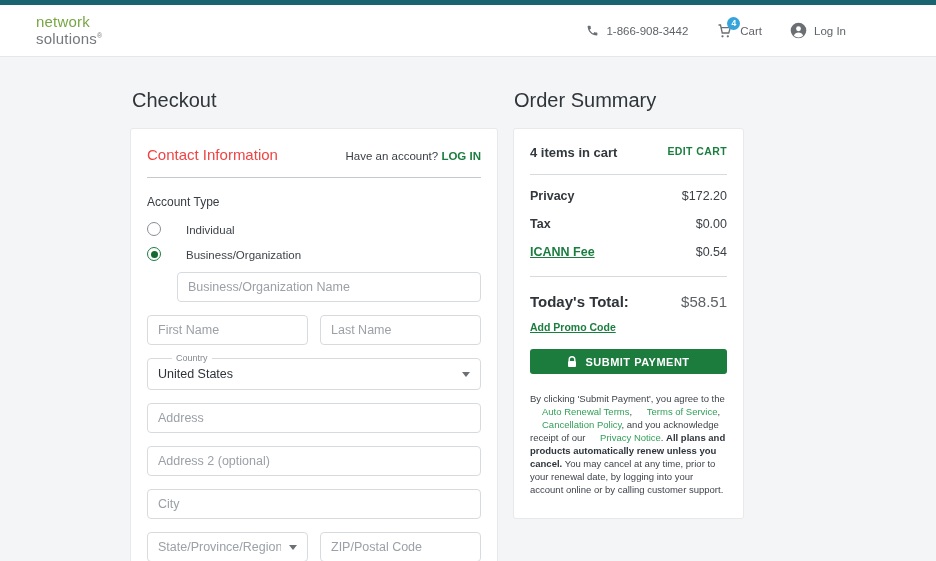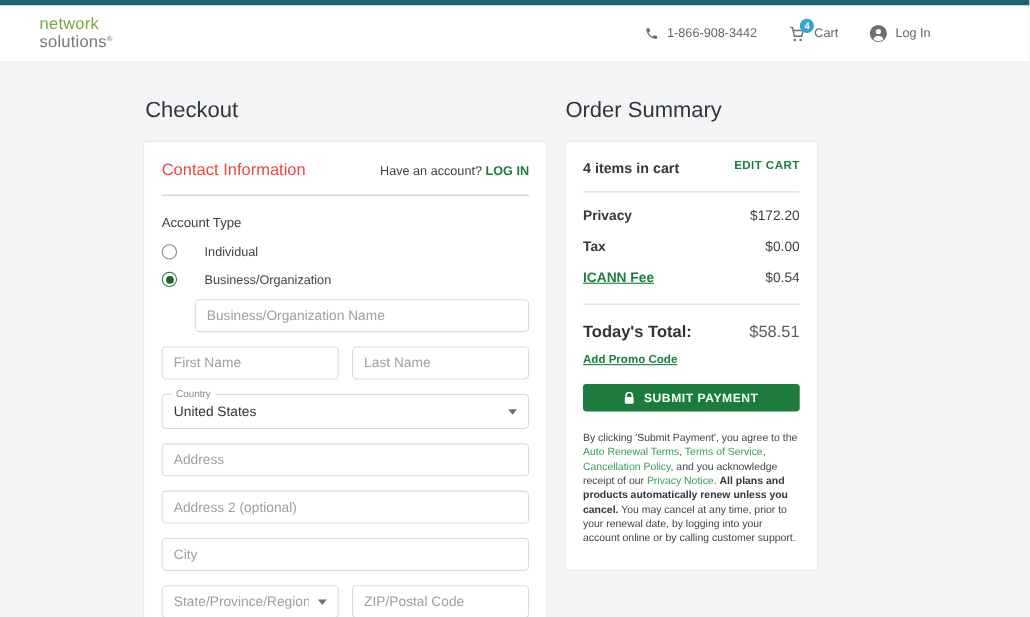--- a/index.html
+++ b/index.html
@@ -59,21 +59,21 @@
   input.txt::placeholder { color:#9ba1a7; opacity:1; }
   .half { flex:1; min-width:0; }
   .select {
     position:relative; height:30px; border:1px solid #d8dbde; border-radius:4px; background:#fff;
     display:flex; align-items:center; padding:0 10px; cursor:pointer;
   }
   .select .value { font-size:12.5px; color:#2f343a; flex:1; white-space:nowrap; overflow:hidden; }
   .select .value.ph { color:#9ba1a7; }
   .select.notched { height:32px; }
   .float-label {
-    position:absolute; top:-6px; left:8px; background:#fff; padding:0 4px;
+    position:absolute; top:-6px; left:24px; background:#fff; padding:0 4px;
     font-size:9px; color:#84898f;
   }
   .caret { width:0; height:0; border-left:4px solid transparent; border-right:4px solid transparent;
            border-top:5px solid #6b7075; margin-left:8px; flex:0 0 auto; }
   
   .sum-head { display:flex; justify-content:space-between; align-items:flex-start; }
   .sum-head .items { font-size:13px; font-weight:bold; color:#33383d; }
   .edit-cart { font-size:10.5px; letter-spacing:.4px; }
   .rule { border-bottom:1px solid #d8dbde; margin-top:14px; }
   .sum-row { display:flex; justify-content:space-between; align-items:baseline; margin-top:14px; font-size:12.5px; }
@@ -86,21 +86,21 @@
   .total-row .val { font-size:15px; color:#5d6166; }
   .promo { display:inline-block; margin-top:11px; font-size:10.5px; font-weight:bold;
            color:#1b7e40; text-decoration:underline; cursor:pointer; }
   .submit-btn {
     margin-top:14px; width:100%; height:25px; background:#1b7c3d; border:none; border-radius:3px;
     color:#fff; font-size:11px; font-weight:bold; letter-spacing:.5px; cursor:pointer;
     display:flex; align-items:center; justify-content:center; gap:8px;
     font-family:"Liberation Sans",sans-serif;
   }
   .fineprint { margin-top:18px; font-size:9.5px; line-height:13px; color:#3f444a; }
-  .fineprint .fp-link { color:#33a05a; cursor:pointer; }
+  .fineprint .fp-link { color:#33a05a; cursor:pointer;margin-left:12px; }
   .fineprint .fp-bold { font-weight:bold; color:#2f353b; }
   svg { display:block; }
 </style>
 </head>
 <body>
 
 <div class="topbar"></div>
 
 <header>
   <div class="logo">

